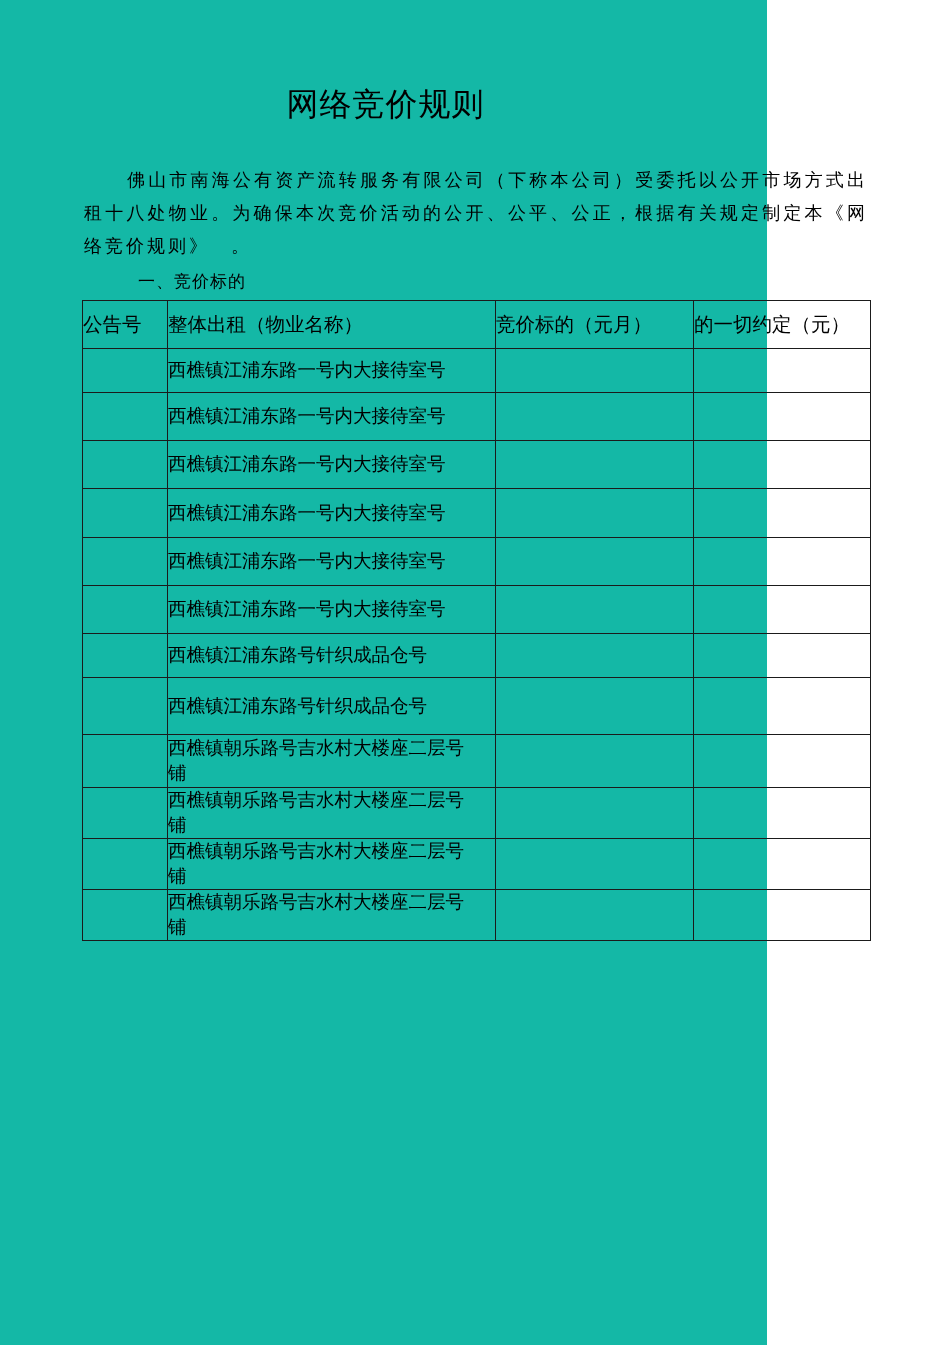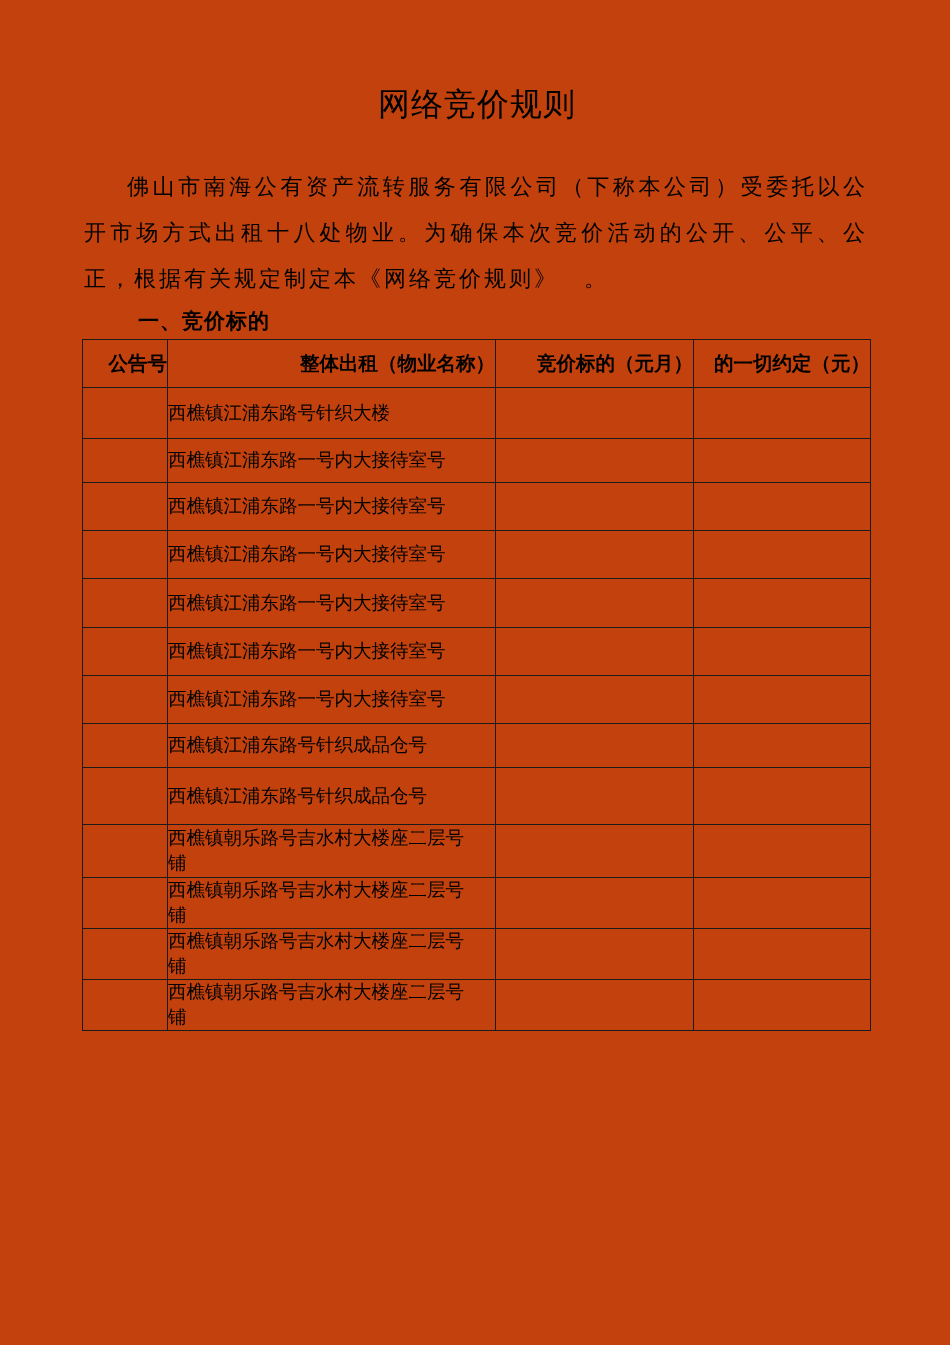--- a/index.html
+++ b/index.html
@@ -7,70 +7,70 @@
     padding: 0;
     background: #ffffff;
     width: 950px;
     height: 1345px;
     overflow: hidden;
     font-family: "Liberation Serif", "DejaVu Serif", serif;
     color: #000000;
   }
   .page {
     box-sizing: border-box;
-    width: 950px;
+    width: 767px;
     height: 1345px;
     padding: 84px 80px 0 84px;
-    background: #c2410c;
+    background: #14b8a6;
   }
   .doc-title {
     margin: 0;
     font-size: 32px;
     font-weight: 400;
     line-height: 40px;
     text-align: center;
     letter-spacing: 1px;
   }
   .para {
     width: 784px;
     margin: 0;
-    font-size: 22px;
-    line-height: 46px;
+    font-size: 18px;
+    line-height: 33px;
     letter-spacing: 3px;
     text-align: justify;
     text-indent: 43px;
   }
   .para.first {
     margin-top: 40px;
   }
   .section-heading {
     margin: 4px 0 0 54px;
-    font-size: 21px;
-    font-weight: 700;
+    font-size: 17px;
+    font-weight: 400;
     line-height: 30px;
     letter-spacing: 1px;
   }
   table.targets {
     border-collapse: collapse;
     table-layout: fixed;
     width: 788px;
     margin-left: -2px;
     margin-top: 3px;
   }
   table.targets th,
   table.targets td {
     border: 1.5px solid #1b1b1b;
     padding: 0;
     vertical-align: middle;
     overflow: hidden;
   }
   table.targets th {
-    font-weight: 700;
+    font-weight: 400;
     font-size: 19.5px;
-    text-align: right;
+    text-align: left;
     height: 47px;
   }
   table.targets td {
     font-size: 18.5px;
     line-height: 25px;
   }
   td.c-name {
     text-align: left;
     padding: 1px 4px 1px 8px;
     white-space: pre-line;
@@ -99,26 +99,20 @@
     </colgroup>
     <thead>
       <tr>
         <th>公告号</th>
         <th>整体出租（物业名称）</th>
         <th>竞价标的（元月）</th>
         <th>的一切约定（元）</th>
       </tr>
     </thead>
     <tbody>
-      <tr style="height:51px">
-        <td class="c-no"></td>
-        <td class="c-name">西樵镇江浦东路号针织大楼</td>
-        <td class="c-price"></td>
-        <td class="c-inc"></td>
-      </tr>
       <tr style="height:44px">
         <td class="c-no"></td>
         <td class="c-name">西樵镇江浦东路一号内大接待室号</td>
         <td class="c-price"></td>
         <td class="c-inc"></td>
       </tr>
       <tr style="height:48px">
         <td class="c-no"></td>
         <td class="c-name">西樵镇江浦东路一号内大接待室号</td>
         <td class="c-price"></td>

